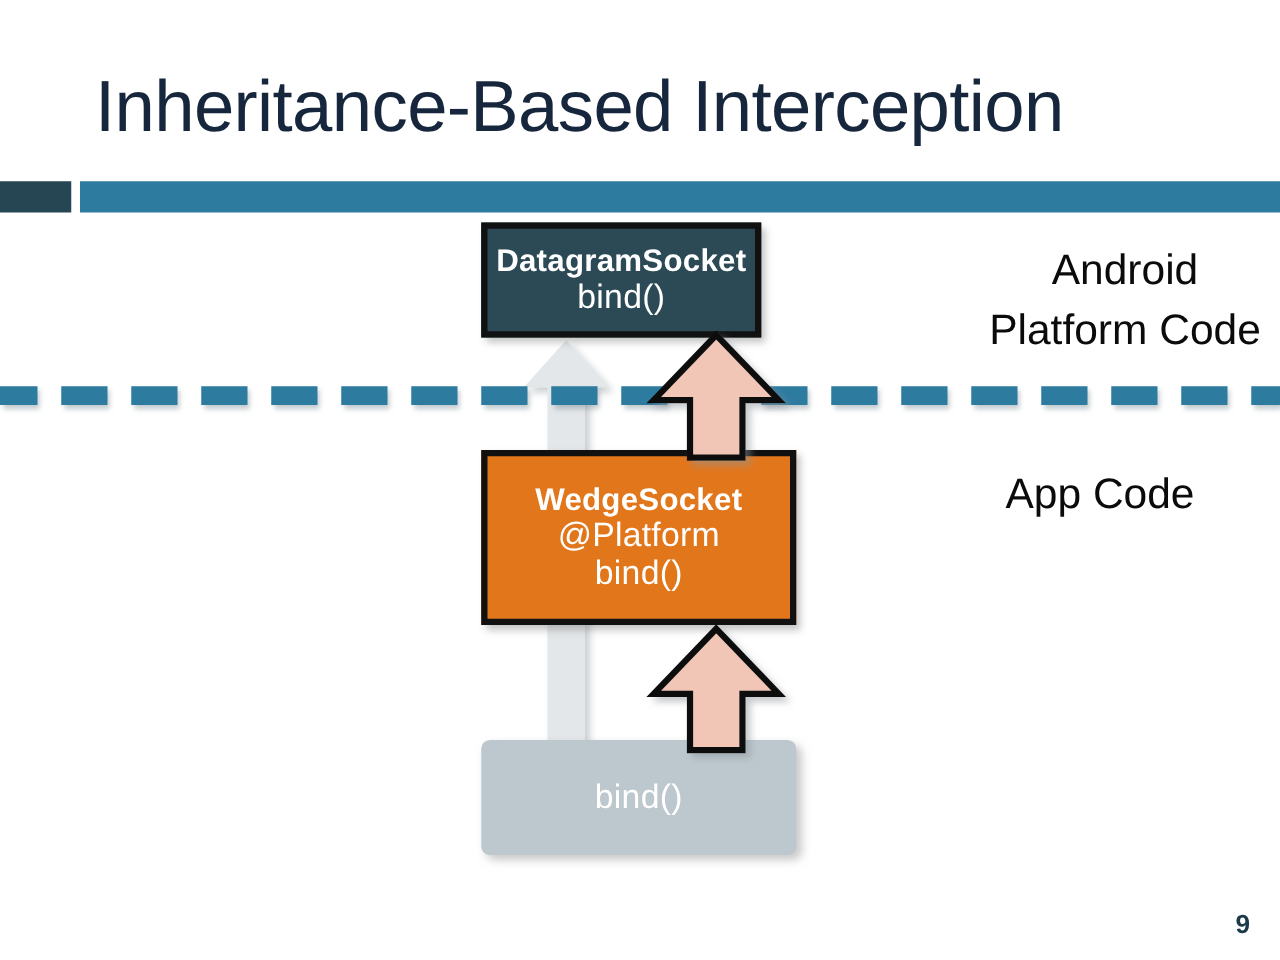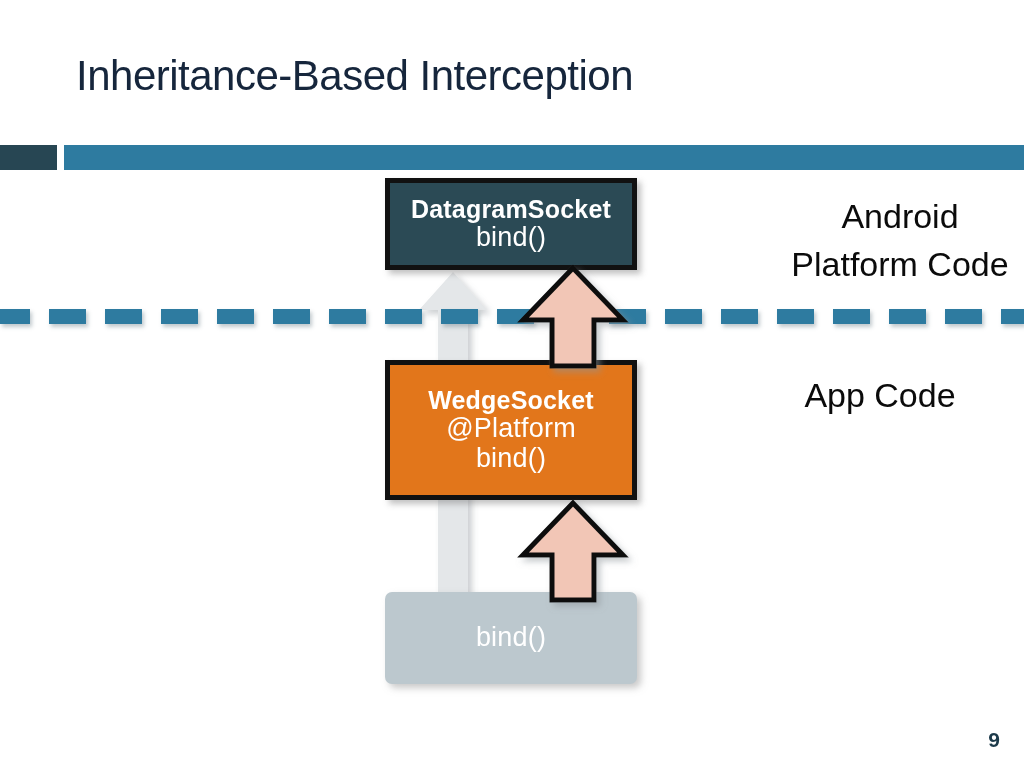--- a/index.html
+++ b/index.html
@@ -17,21 +17,21 @@
     background: #ffffff;
     overflow: hidden;
   }
 
   
   #slide-title {
     position: absolute;
     left: 76px;
     top: 52px;
     width: 900px;
-    font-size: 42px;
+    font-size: 58px;
     font-weight: 400;
     letter-spacing: -0.5px;
     color: #16263C;
     white-space: nowrap;
   }
 
   
   .divider-square {
     position: absolute;
     left: 0px;
@@ -89,21 +89,21 @@
   }
   .node-box .node-line {
     font-weight: 400;
     font-size: 27px;
     letter-spacing: 0.2px;
   }
 
   #box-datagram {
     left: 385px;
     top: 178px;
-    width: 252px;
+    width: 224px;
     height: 92px;
     background: #2B4A55;
     border: 5px solid #111111;
     box-shadow: 4px 4px 6px rgba(120,120,120,0.45);
     z-index: 7;
   }
   #box-wedge {
     left: 385px;
     top: 360px;
     width: 252px;

